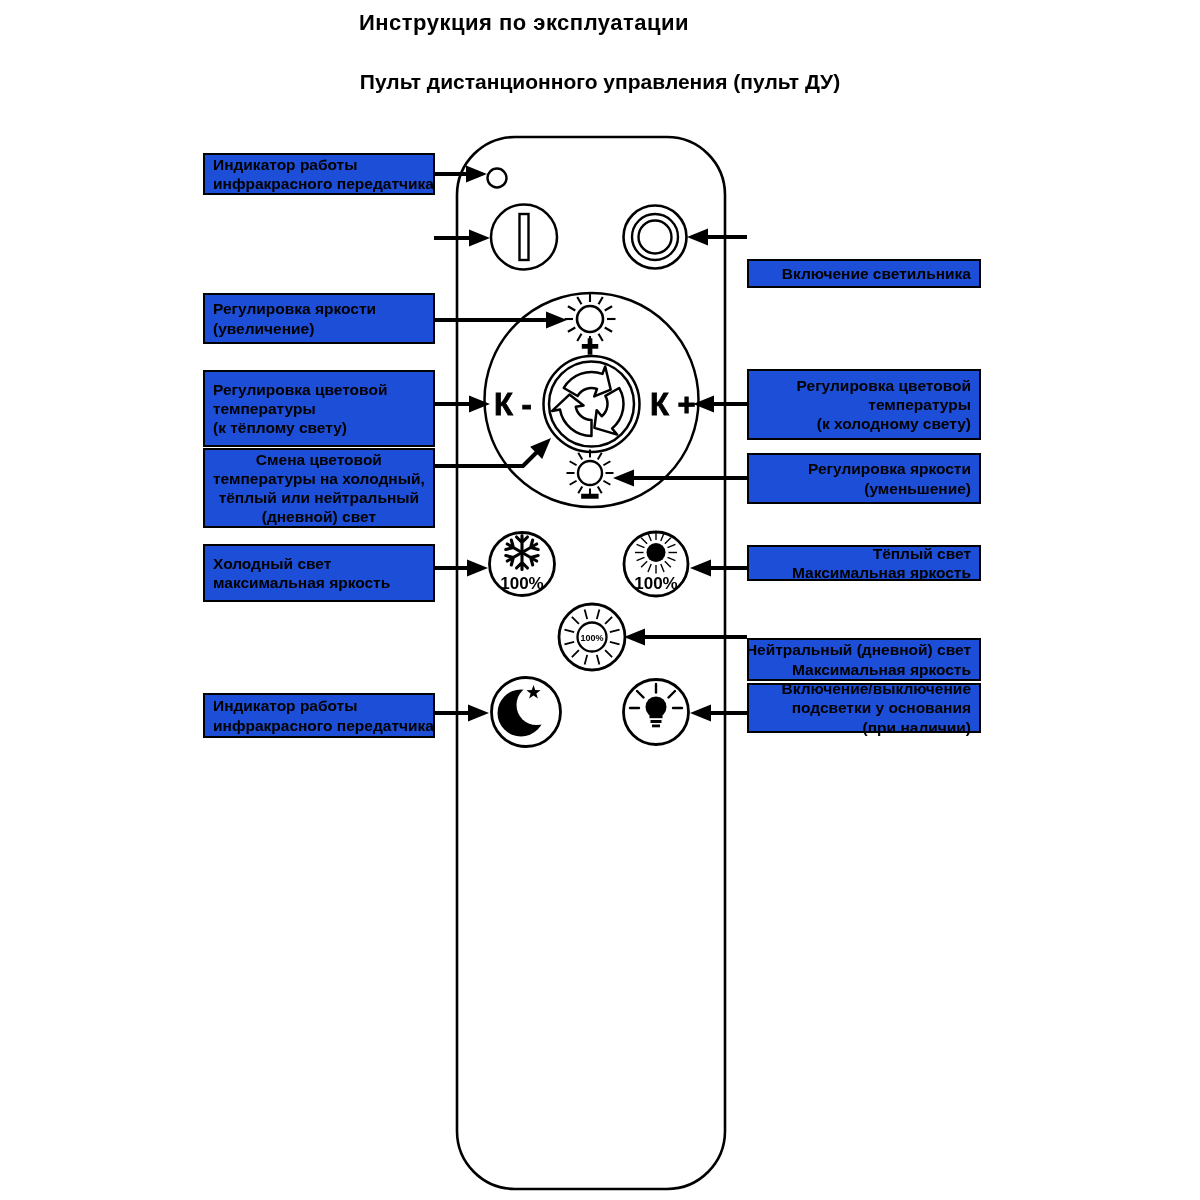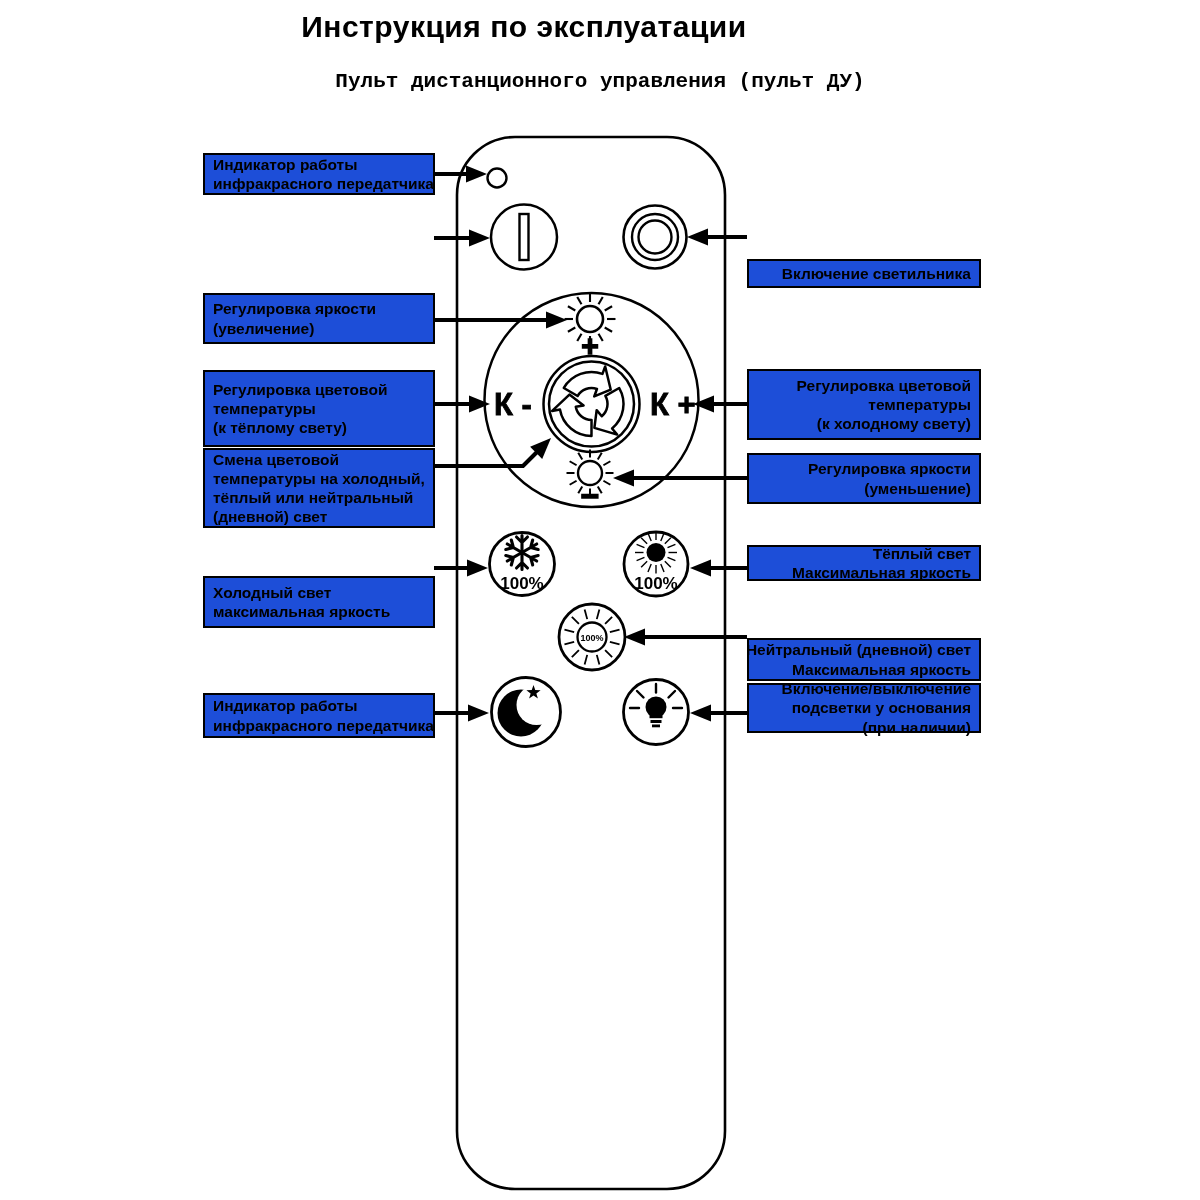--- a/index.html
+++ b/index.html
@@ -1,21 +1,21 @@
 <!DOCTYPE html>
 <html><head>
 <meta charset="utf-8">
 <style>
   html,body{margin:0;padding:0;background:#fff;}
   .canvas{position:relative;width:1200px;height:1200px;background:#fff;overflow:hidden;
           font-family:"Liberation Sans",sans-serif;color:#000;}
   .title{position:absolute;left:0;top:10px;width:1048px;text-align:center;
-         font-size:30px;font-weight:bold;letter-spacing:.5px;}
+         font-size:22px;font-weight:bold;letter-spacing:.5px;}
   .subtitle{position:absolute;left:0;top:70px;width:1200px;text-align:center;
-            font-size:21px;font-weight:bold;font-family:Liberation Mono, monospace;}
+            font-size:21px;font-weight:bold;}
   svg{position:absolute;left:0;top:0;}
   .lb,.rb{position:absolute;box-sizing:border-box;border:2.5px solid #000;background:#1d4ed8;
           display:flex;align-items:center;font-weight:bold;font-size:15.5px;line-height:1.24;
           white-space:pre;}
   .lb{left:203px;width:232px;padding:2px 4px 2px 8px;text-align:left;}
   .rb{left:747px;width:234px;padding:2px 8px 2px 4px;justify-content:flex-end;text-align:right;}
 </style>
 </head>
 <body>
 
@@ -245,25 +245,25 @@
     </g>
   </svg>
 
   <div class="lb" style="top:153px;height:42px;"><span>Индикатор работы
 инфракрасного передатчика</span></div>
   <div class="lb" style="top:293px;height:51px;"><span>Регулировка яркости
 (увеличение)</span></div>
   <div class="lb" style="top:370px;height:77px;"><span>Регулировка цветовой
 температуры
 (к тёплому свету)</span></div>
-  <div class="lb" style="top:448px;height:80px;"><span>Смена цветовой
+  <div class="lb" style="top:448px;height:80px;text-align:center;"><span>Смена цветовой
 температуры на холодный,
 тёплый или нейтральный
 (дневной) свет</span></div>
-  <div class="lb" style="top:544px;height:52px;margin-top:32px;"><span>Холодный свет
+  <div class="lb" style="top:544px;height:58px;"><span>Холодный свет
 максимальная яркость</span></div>
   <div class="lb" style="top:693px;height:45px;"><span>Индикатор работы
 инфракрасного передатчика</span></div>
 
   <div class="rb" style="top:223px;height:29px;margin-top:36px;"><span>Включение светильника</span></div>
   <div class="rb" style="top:369px;height:71px;"><span>Регулировка цветовой
 температуры
 (к холодному свету)</span></div>
   <div class="rb" style="top:453px;height:51px;"><span>Регулировка яркости
 (уменьшение)</span></div>

